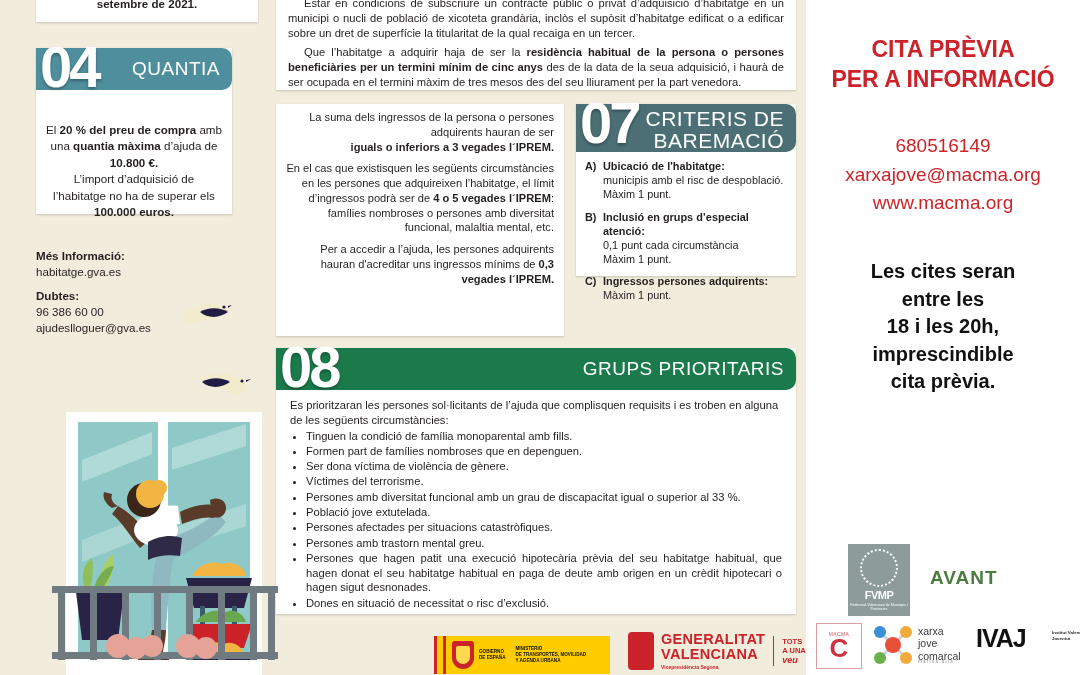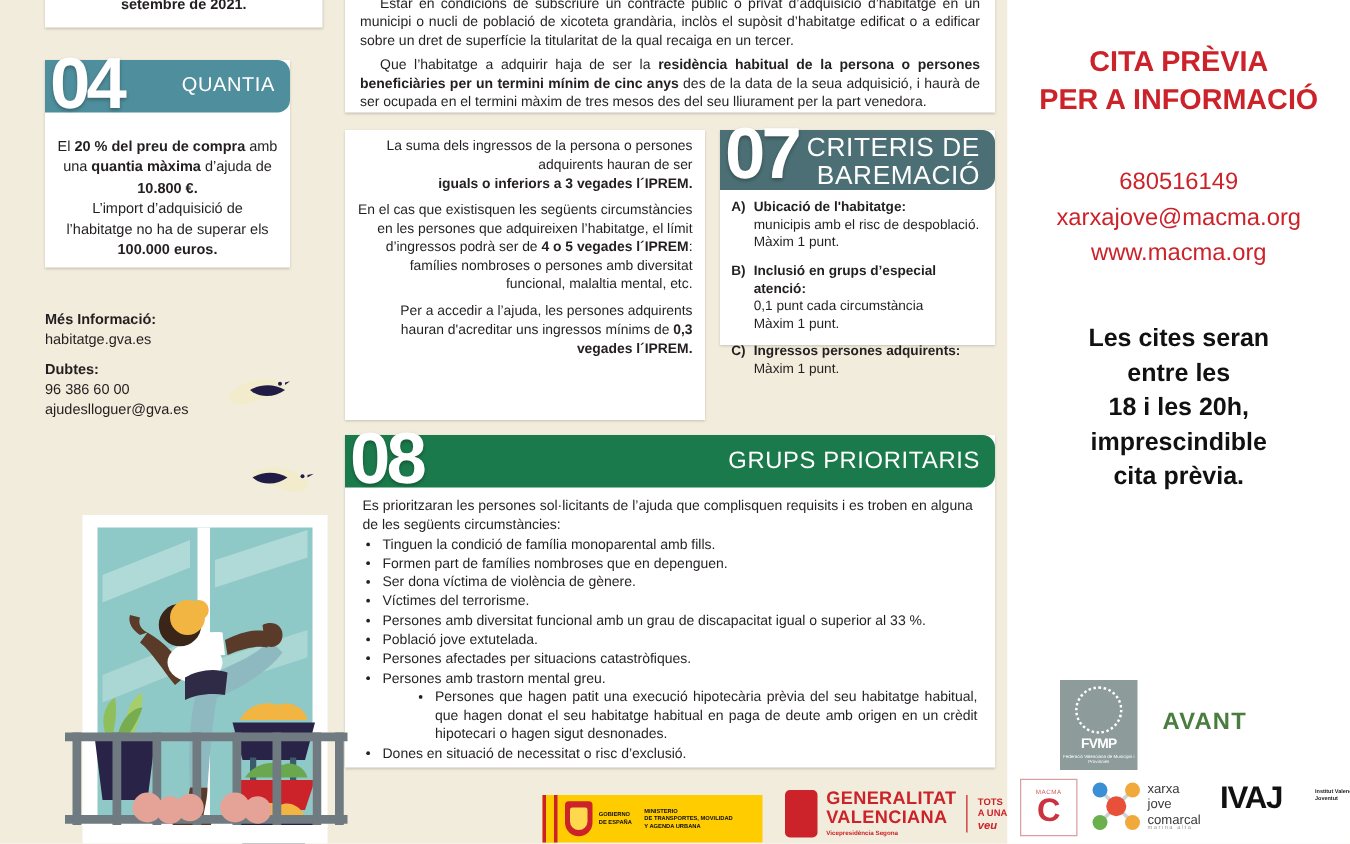--- a/index.html
+++ b/index.html
@@ -56,22 +56,22 @@
     padding:8px 10px 10px 10px;
     font-size:11.3px;
     color:#231f20;
     line-height:1.30;
   }
   b{font-weight:bold;}
 
   
   #card04{left:36px;top:48px;width:196px;height:166px;}
   #card04 .cardhdr{background:#4f8e9c;height:42px;}
-  #card04 .cardhdr .htitle{font-size:16px;margin-left:25px;}
-  #card04 .cardbody{text-align:center;padding-top:20px;font-size:11.6px;line-height:1.42;}
+  #card04 .cardhdr .htitle{font-size:19px;margin-left:25px;}
+  #card04 .cardbody{text-align:center;padding-top:32px;font-size:11.6px;line-height:1.42;}
 
   
   #cardtop{left:36px;top:-34px;width:222px;height:56px;}
   #cardtop .cardbody{text-align:center;font-weight:bold;font-size:11.6px;padding-top:14px;line-height:1.4;}
 
   
   #card05{left:276px;top:-48px;width:520px;height:138px;}
   #card05 .cardbody{font-size:11.2px;line-height:1.34;text-align:justify;padding:44px 12px 8px 12px;}
   #card05 p{margin:0 0 4px 0;text-indent:16px;}
 
@@ -91,21 +91,21 @@
   .crit .lbl{font-weight:bold;width:18px;flex:0 0 18px;}
   .crit .txt{flex:1;}
 
   
   #card08{left:276px;top:348px;width:520px;height:266px;}
   #card08 .cardhdr{background:#1b7a4b;height:42px;align-items:center;}
   #card08 .cardhdr .htitle{font-size:19px;}
   #card08 .cardbody{font-size:11.2px;line-height:1.32;padding:8px 14px 8px 14px;}
   #card08 ul{margin:1px 0 0 0;padding-left:16px;}
   #card08 li{margin:0 0 .5px 0;}
-  #card08 li.just{text-align:justify;margin-left:42px;}
+  #card08 li.just{text-align:justify;}
 
   
   .info{
     position:absolute;left:36px;top:248px;
     font-size:11.6px;color:#231f20;line-height:1.35;
   }
   .info .h{font-weight:bold;}
   .info .gap{height:9px;}
 
   

